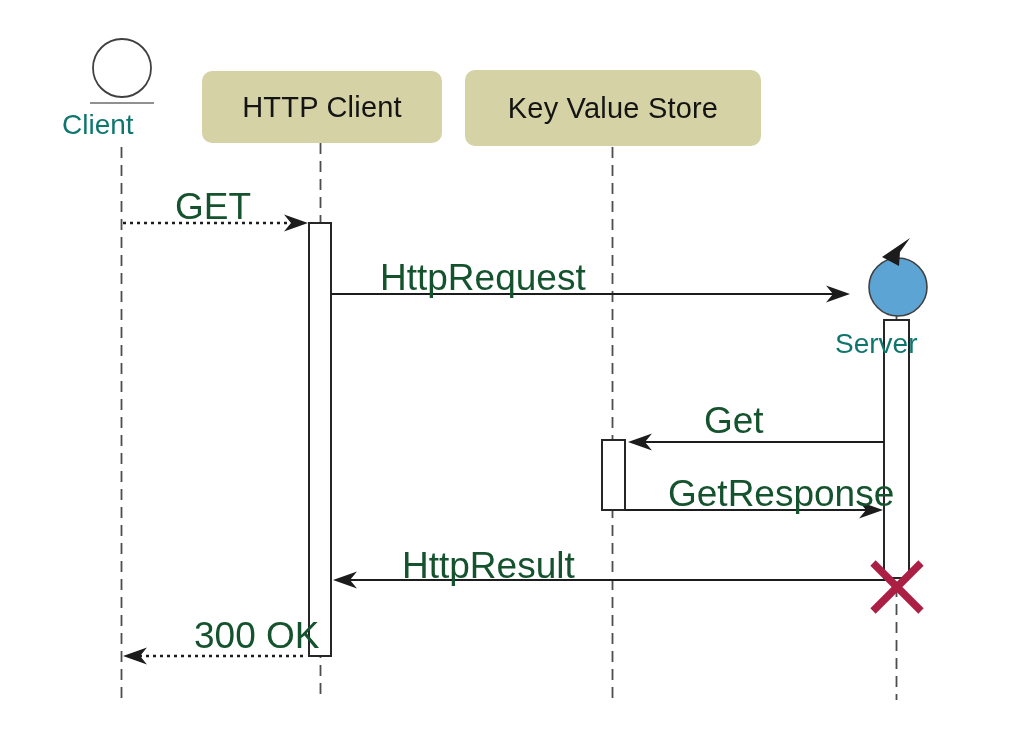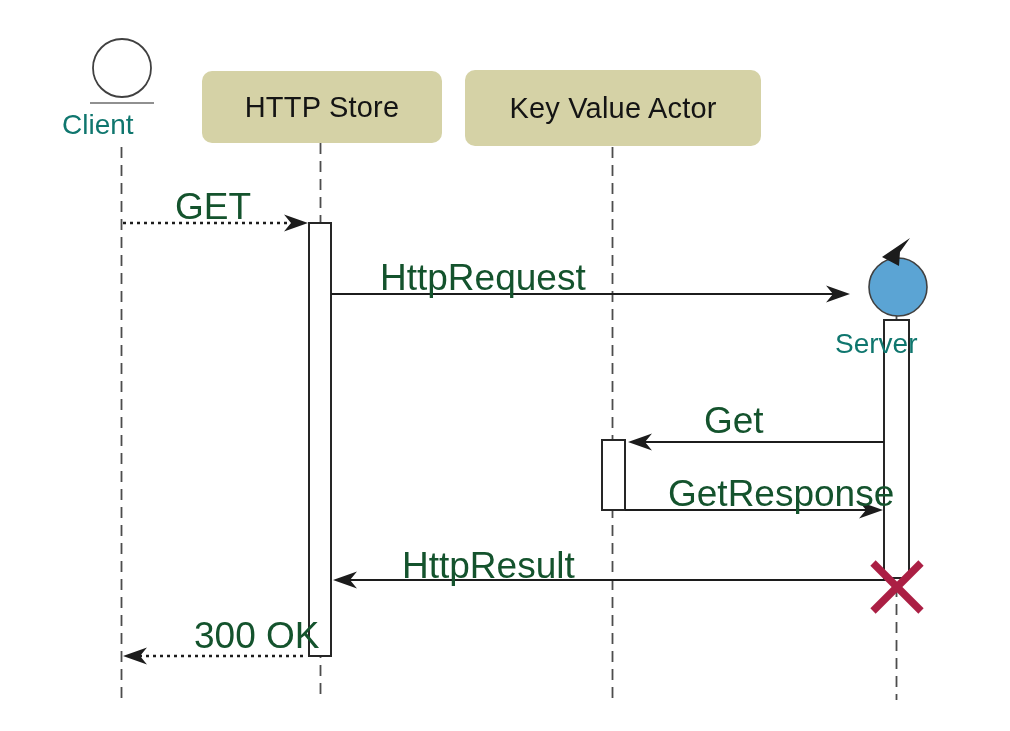--- a/index.html
+++ b/index.html
@@ -66,24 +66,24 @@
     <circle cx="898" cy="287" r="29" stroke-width="1.6" stroke="#404040" fill="#5ba4d4"></circle>
     <path d="M882,257 L910,238 L900,252 L899,266 Z" fill="#1c1c1c"></path>
 
     <g>
       <line x1="873" y1="563" x2="921" y2="611" stroke-width="7.5" stroke="#ab1f44"></line>
       <line x1="921" y1="563" x2="873" y2="611" stroke-width="7.5" stroke="#ab1f44"></line>
     </g>
   </svg>
 
   <div class="participant-box box-http" style="background-color: rgb(213, 210, 166);">
-    <span>HTTP Store</span>
+    <span>HTTP Client</span>
   </div>
   <div class="participant-box box-kvs" style="background-color: rgb(213, 210, 166);">
-    <span>Key Value Actor</span>
+    <span>Key Value Store</span>
   </div>
 
   <div class="labels">
     <div class="actor-name lbl-client">Client</div>
     <div class="actor-name lbl-actor">Server</div>
 
     <div class="msg-label m-get">GET</div>
     <div class="msg-label m-httprequest">HttpRequest</div>
     <div class="msg-label m-getkv">Get</div>
     <div class="msg-label m-httpresult">HttpResult</div>

